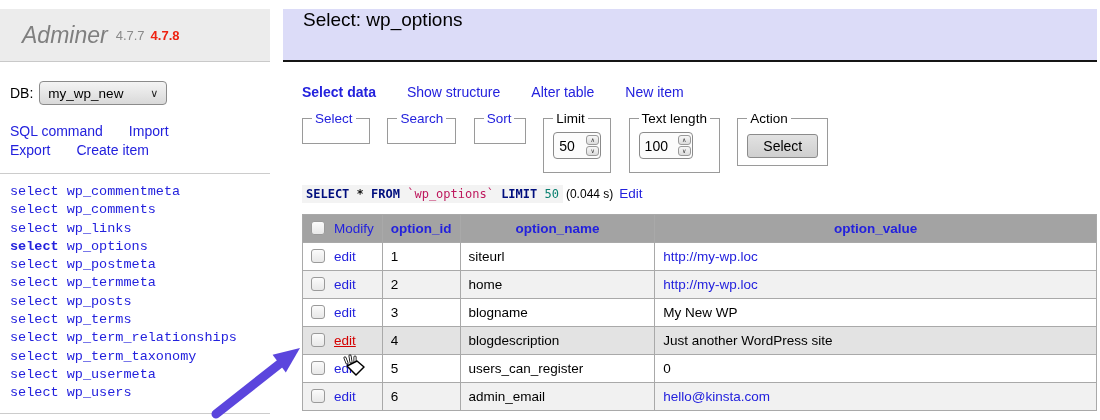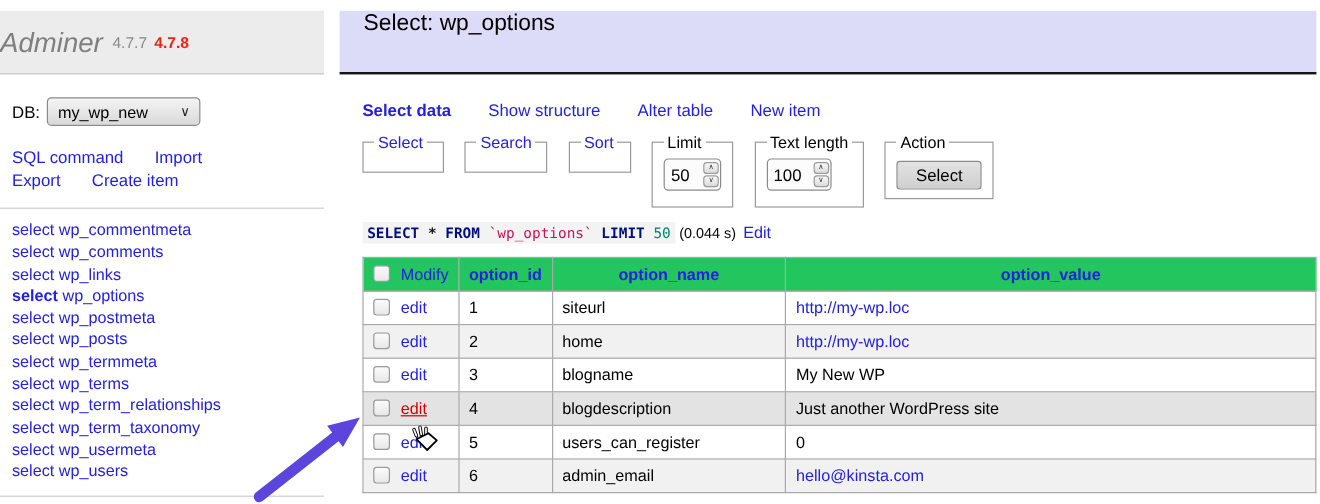--- a/index.html
+++ b/index.html
@@ -4,34 +4,34 @@
 <style>
   * { margin:0; padding:0; box-sizing:border-box; }
   html,body { width:1100px; height:420px; overflow:hidden; background:#fff;
               font-family:"Liberation Sans","DejaVu Sans",sans-serif; color:#000; }
   body { position:relative; }
   a { text-decoration:none; color:#2321dd; cursor:pointer; }
 
   
   .sidebar { position:absolute; left:0; top:0; width:270px; }
   .logo-box { margin-top:9px; height:53px; background:#ececec; border-bottom:1px solid #c9c9c9;
-              display:flex; align-items:center; }
+              display:flex; align-items:center; padding-left:22px; }
   .logo { font-style:italic; font-size:23px; color:#7f7f7f; }
   .ver  { font-size:13px; color:#8a8a8a; margin-left:8px; }
   .newver { font-size:13px; color:#ee2211; margin-left:6px; font-weight:bold; }
   .db-row { margin:19px 0 0 10px; font-size:14px; display:flex; align-items:center; }
   .db-select { margin-left:6px; width:128px; height:24px; border:1px solid #8b8b8b; border-radius:4px;
                background:linear-gradient(#f4f4f4,#d9d9d9); display:flex; align-items:center;
                justify-content:space-between; padding:0 8px; font-size:13.5px; cursor:pointer; }
   .db-select .chev { font-size:11px; color:#222; }
   .cmd-links { margin-top:17px; padding:0 0 13px 10px; border-bottom:1px solid #cccccc;
                font-size:14px; line-height:19px; }
   .cmd-links a { margin-right:26px; }
   .table-list { padding:9px 0 10px 10px; border-bottom:1px solid #cccccc;
-                font-size:13.5px; line-height:18.3px; }
+                font-size:13.5px; line-height:18.3px;font-family:Liberation Mono, monospace; }
   .table-list a.active { font-weight:bold; }
 
   
   .main { position:absolute; left:283px; top:0; width:814px; }
   .title-bar { margin-top:9px; height:53px; background:#dcdcf8; border-bottom:2px solid #151515;
                display:flex; align-items:flex-start; padding-left:20px; }
   .title-bar h2 { font-size:19px; font-weight:normal; }
   .tabs { margin:22px 0 0 19px; font-size:14px; }
   .tabs a { margin-right:31px; }
   .tabs a.active { font-weight:bold; }
@@ -58,21 +58,21 @@
   .sql-code { font-family:"DejaVu Sans Mono","Liberation Mono",monospace; background:#f3f3f3; padding:2px 4px; font-size:12px; }
   .kw { color:#000e7e; font-weight:bold; }
   .star { color:#111; font-weight:bold; }
   .tbl-name { color:#be185d; }
   .num { color:#0a8070; }
   .time { color:#000000; font-size:12px; margin-left:3px; }
   .sql-edit { margin-left:6px; font-size:13.5px; }
 
   table { margin:13px 0 0 19px; border-collapse:collapse; font-size:13.5px; }
   th,td { border:1px solid #a9a9a9; padding:5px 8px; height:28px; }
-  thead th { background:#22c55e; font-weight:bold; color:#2321dd; text-align:center;margin-top:40px; }
+  thead th { background:#a3a3a3; font-weight:bold; color:#2321dd; text-align:center;margin-top:40px; }
   th.modify-th { font-weight:normal; text-align:left; }
   td.c-modify, th.modify-th { width:74px; white-space:nowrap; }
   td.c-id { width:74px; }
   td.c-name { width:197px; }
   td.c-value { width:453px; }
   tr.even td { background:#f1f1f1; }
   tr.hovered td { background:#e3e3e3; }
   .checkbox { display:inline-block; width:14px; height:14px; border:1px solid #9a9a9a; border-radius:3px;
               background:linear-gradient(#fbfbfb,#e8e8e8); vertical-align:-2px; margin-right:9px; cursor:pointer; }
   a.edit-hover { color:#d40000; text-decoration:underline; }
@@ -102,22 +102,22 @@
     <div id="cmd-row1"><a>SQL command</a><a>Import</a></div>
     <div id="cmd-row2"><a>Export</a><a>Create item</a></div>
   </div>
 
   <div class="table-list" id="table-list">
       <div><a>select</a> <a>wp_commentmeta</a></div>
       <div><a>select</a> <a>wp_comments</a></div>
       <div><a>select</a> <a>wp_links</a></div>
       <div><a class="active">select</a> <a>wp_options</a></div>
       <div><a>select</a> <a>wp_postmeta</a></div>
+      <div><a>select</a> <a>wp_termmeta</a></div>
       <div><a>select</a> <a>wp_posts</a></div>
-      <div><a>select</a> <a>wp_termmeta</a></div>
       <div><a>select</a> <a>wp_terms</a></div>
       <div><a>select</a> <a>wp_term_relationships</a></div>
       <div><a>select</a> <a>wp_term_taxonomy</a></div>
       <div><a>select</a> <a>wp_usermeta</a></div>
       <div><a>select</a> <a>wp_users</a></div>
     </div>
 </div>
 
 <div class="main">
   <div class="title-bar">

